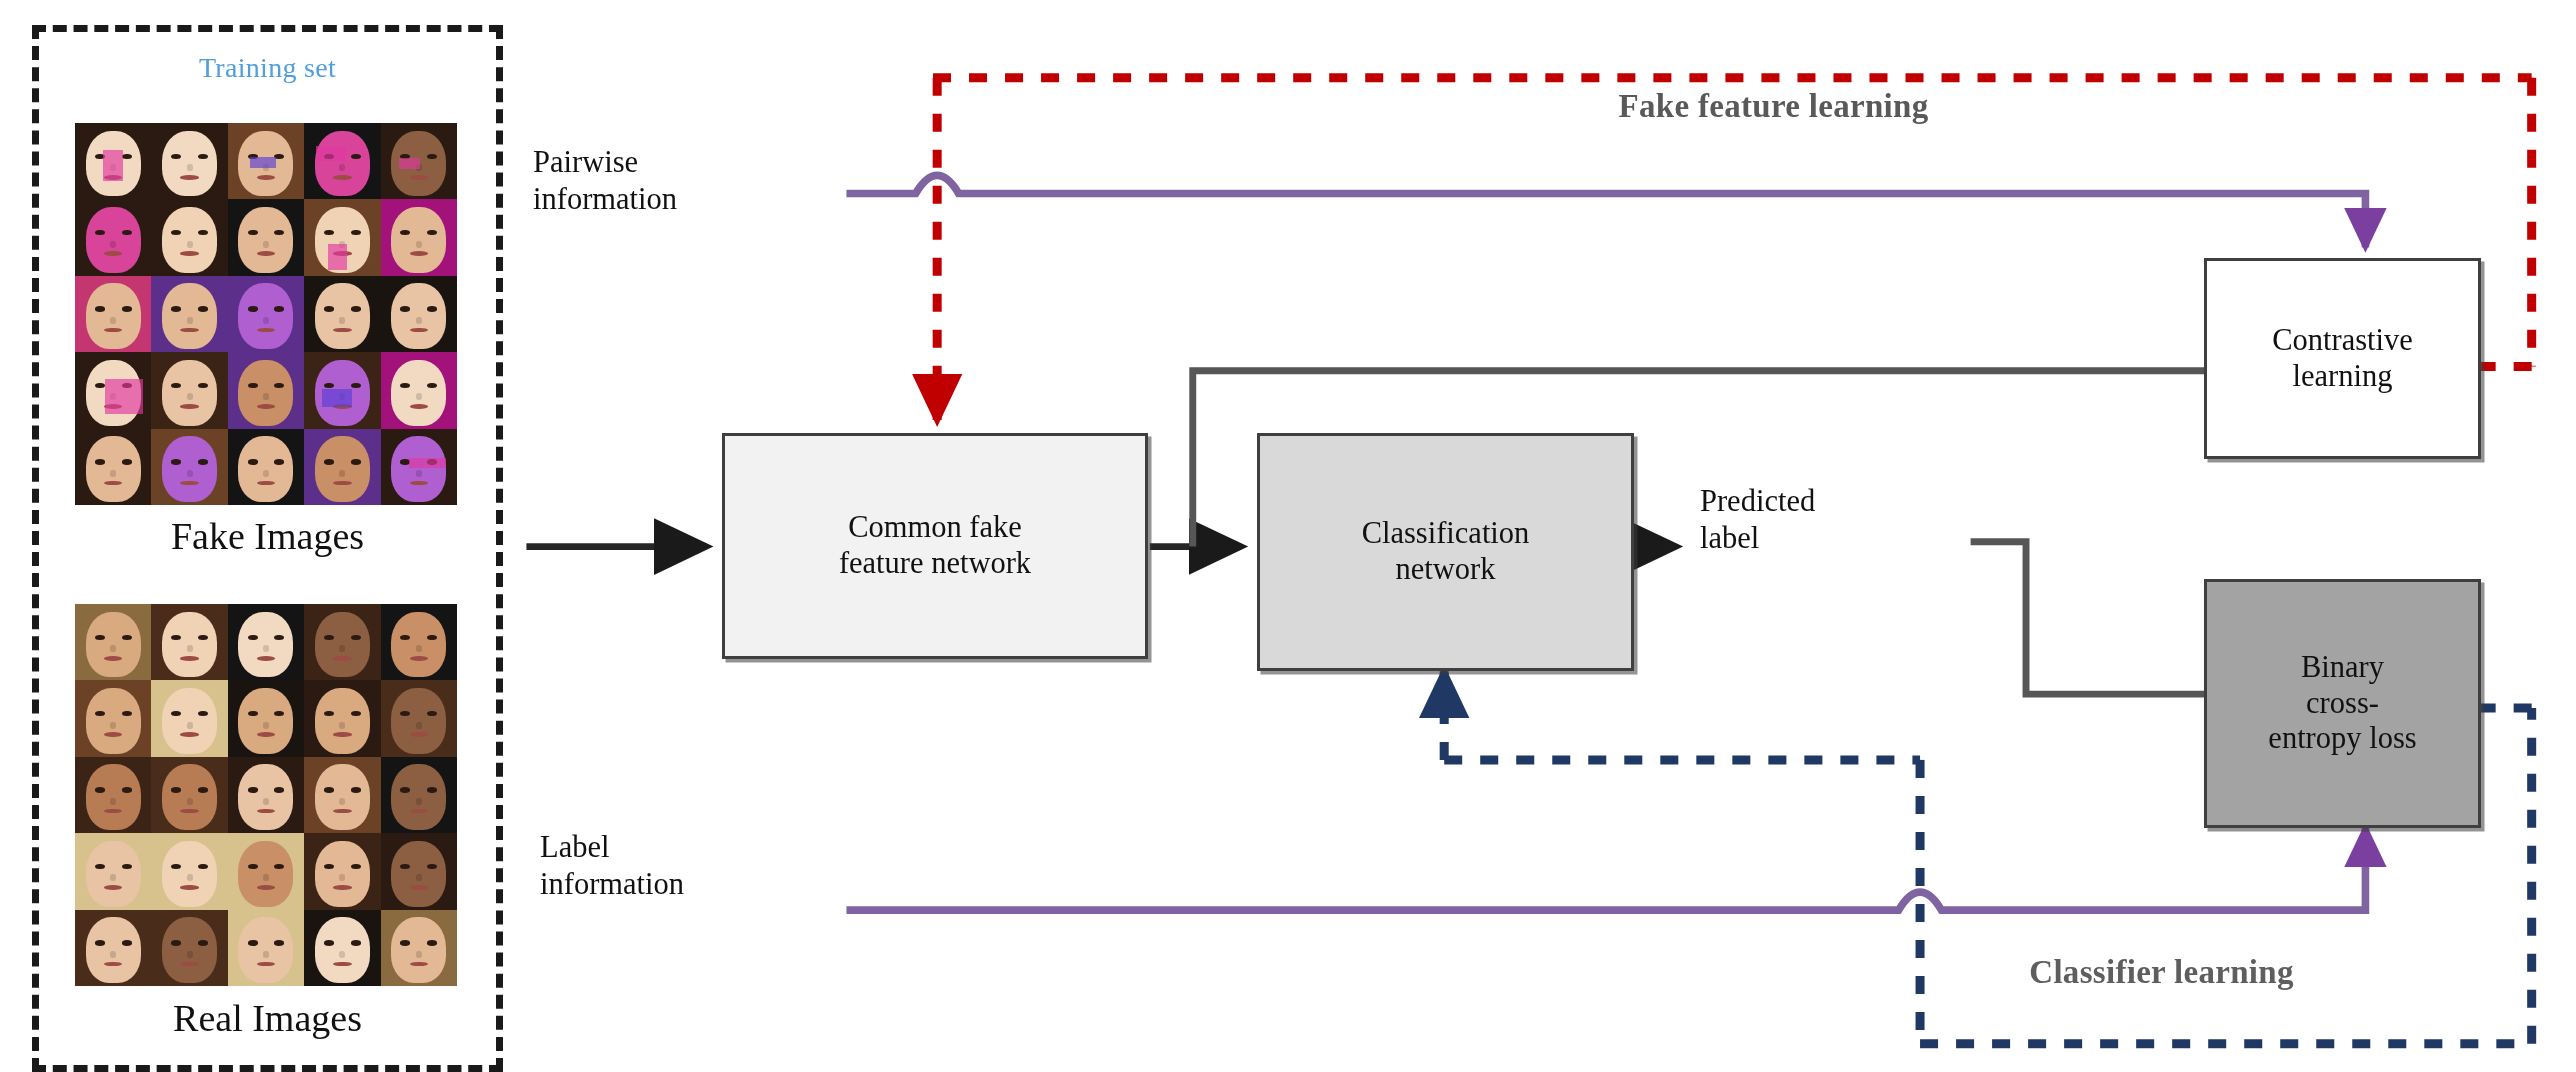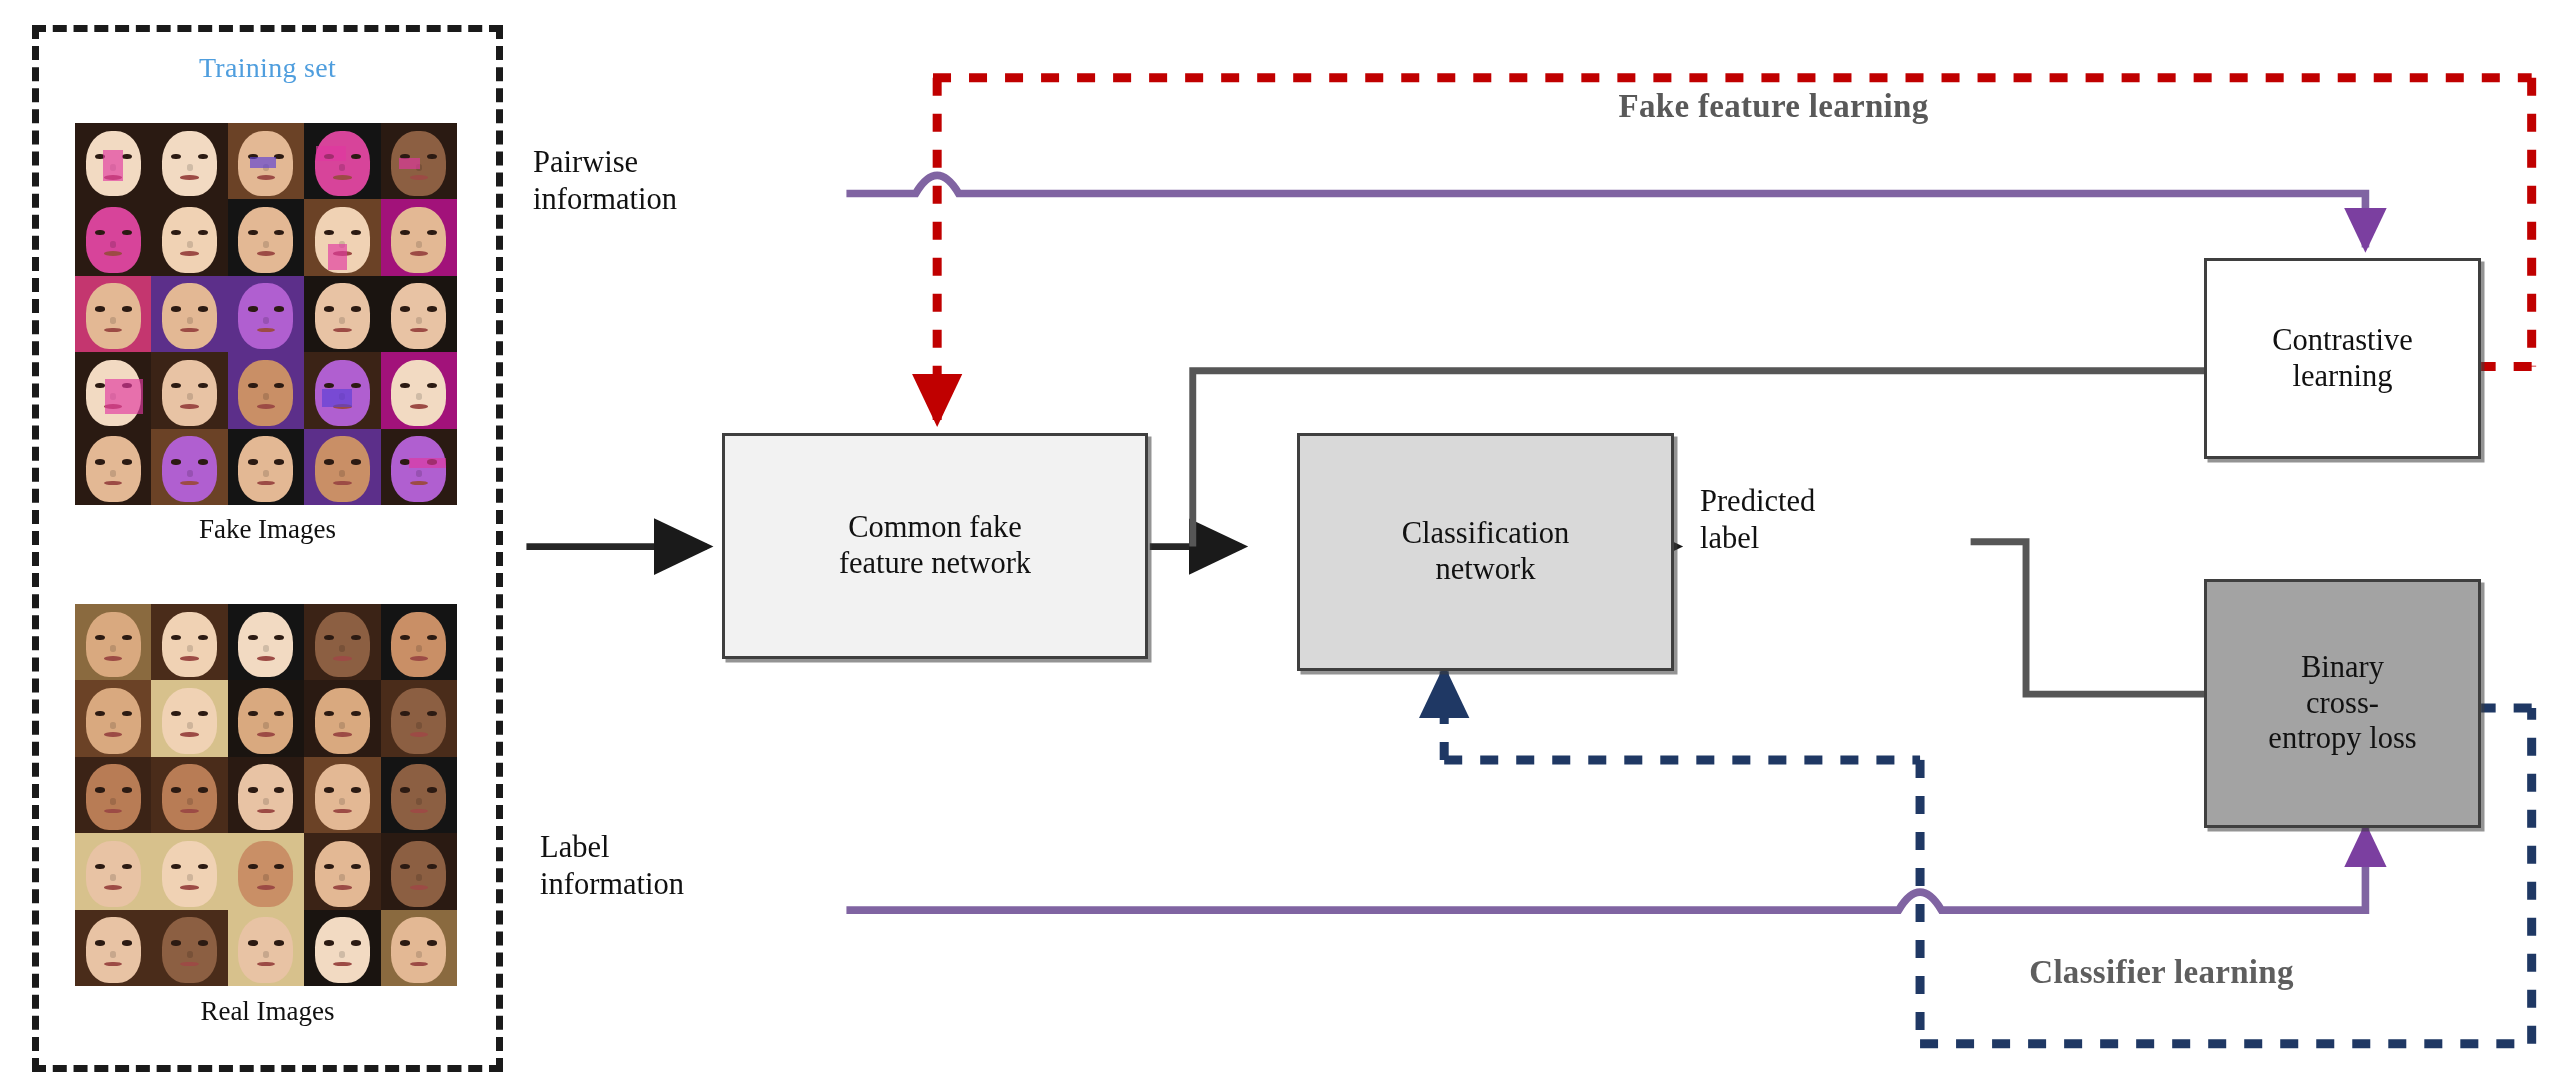--- a/index.html
+++ b/index.html
@@ -16,21 +16,21 @@
   .grid-wrap{position:absolute;}
   .face-grid{display:grid;grid-template-columns:repeat(5,1fr);grid-template-rows:repeat(5,1fr);
              width:100%;height:100%;}
   .face{width:100%;height:100%;position:relative;overflow:hidden;}
   .face .hair{position:absolute;left:0;top:0;width:100%;height:100%;}
   .face .skin{position:absolute;left:14%;top:10%;width:72%;height:86%;border-radius:46% 46% 42% 42%;}
   .face .eyeL,.face .eyeR{position:absolute;top:40%;width:13%;height:7%;border-radius:50%;background:#2b1a12;}
   .face .eyeL{left:26%;} .face .eyeR{left:61%;}
   .face .mouth{position:absolute;left:38%;top:68%;width:24%;height:6%;border-radius:50%;background:#9c4b45;}
   .face .nose{position:absolute;left:46%;top:54%;width:8%;height:9%;border-radius:40%;background:rgba(0,0,0,.14);}
-  .grid-label{position:absolute;width:471px;left:32px;text-align:center;font-size:27px;color:#111;}
+  .grid-label{position:absolute;width:471px;left:32px;text-align:center;font-size:38px;color:#111;}
 
   .node{position:absolute;box-sizing:border-box;border:3.5px solid #3f3f3f;
         display:flex;align-items:center;justify-content:center;text-align:center;
         font-size:30.5px;line-height:1.18;color:#111;
         box-shadow:3.5px 3.5px 0 rgba(60,60,60,.55);}
   .node .lbl{padding:0 7px;}
 
   .free-text{position:absolute;font-size:30.5px;line-height:1.2;color:#111;text-align:left;}
   .region-title{position:absolute;font-size:33px;font-weight:bold;color:#595959;
                 text-align:center;letter-spacing:0.3px;}
@@ -528,21 +528,21 @@
     <path d="M2845,765 L2925,765 L2925,985 L3318,985" fill="none" stroke="#565656" stroke-width="10" marker-end="url(#ah-black)"></path>
   </svg>
 
   <div class="node" style="left:722px;top:421px;width:426px;height:226px;background:#f2f2f2;">
     <div class="lbl">
       <div>Common fake</div>
       <div>feature network</div>
     </div>
   </div>
 
-  <div class="node" style="left:1257px;top:421px;width:377px;height:238px;background:#d9d9d9;margin-left:40px;">
+  <div class="node" style="left:1257px;top:421px;width:377px;height:238px;background:#d9d9d9;">
     <div class="lbl">
       <div>Classification</div>
       <div>network</div>
     </div>
   </div>
 
   <div class="node" style="left:2204px;top:246px;width:277px;height:201px;background:#ffffff;">
     <div class="lbl">
       <div>Contrastive</div>
       <div>learning</div>

